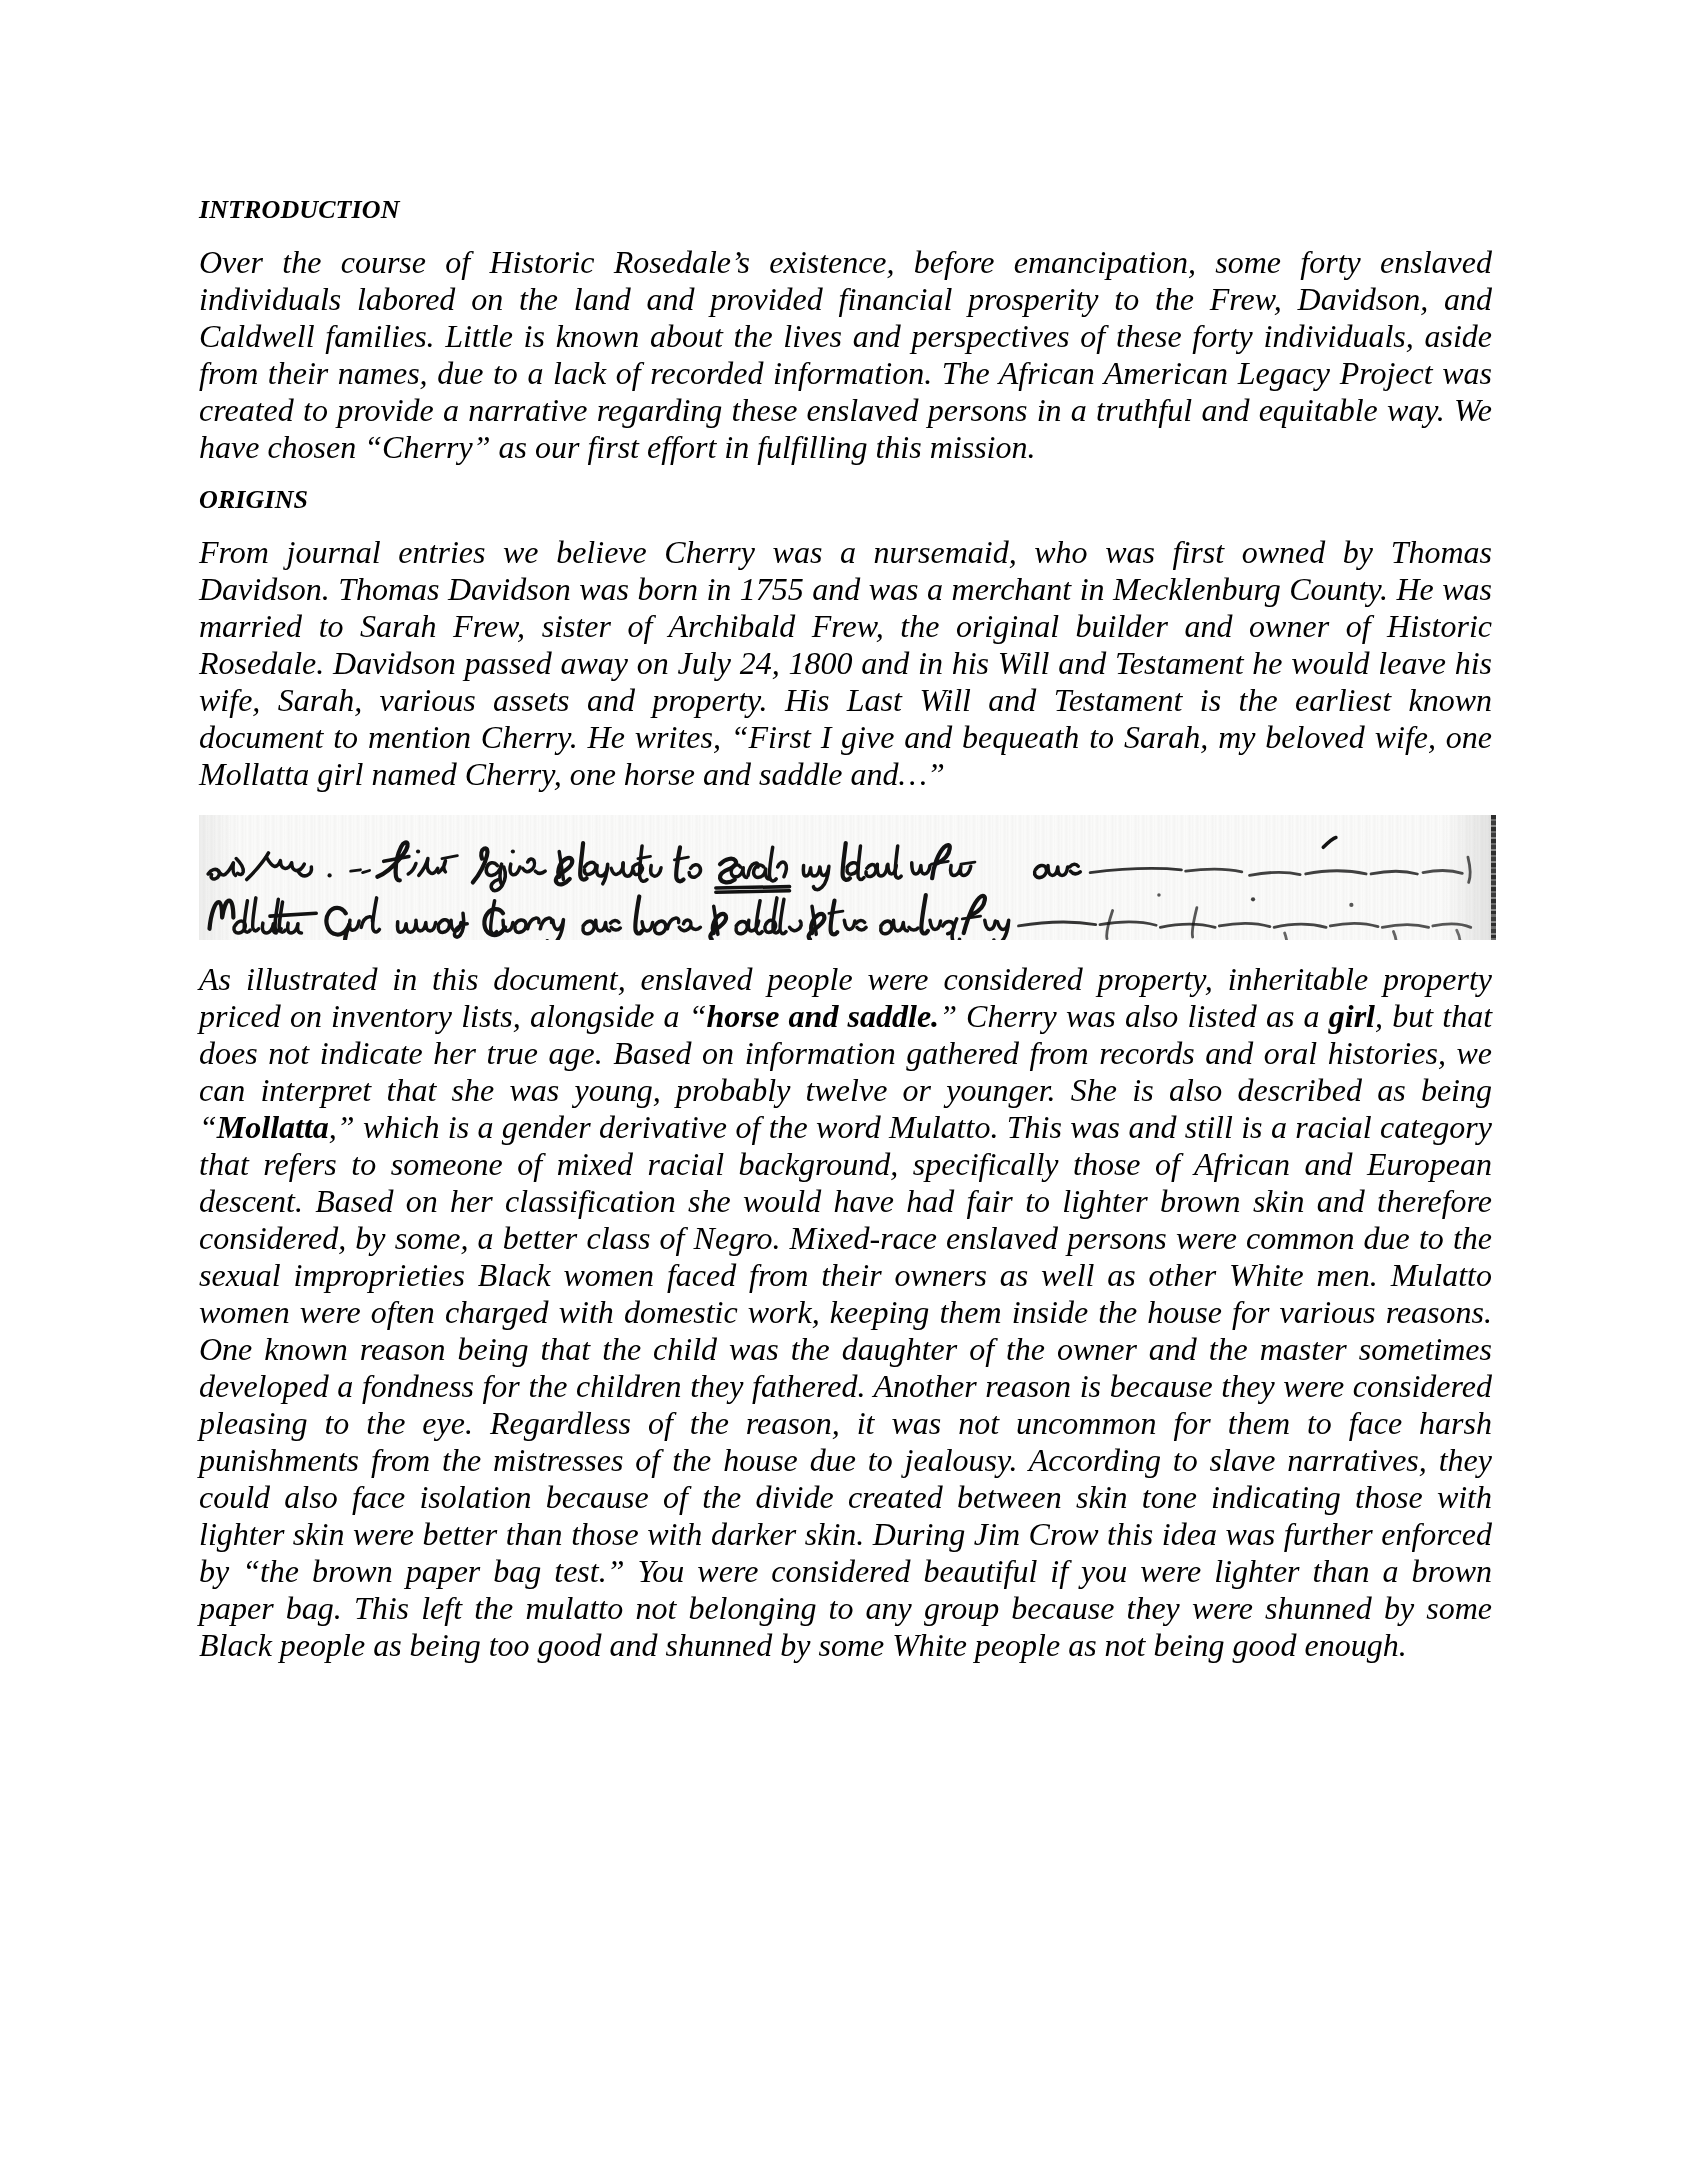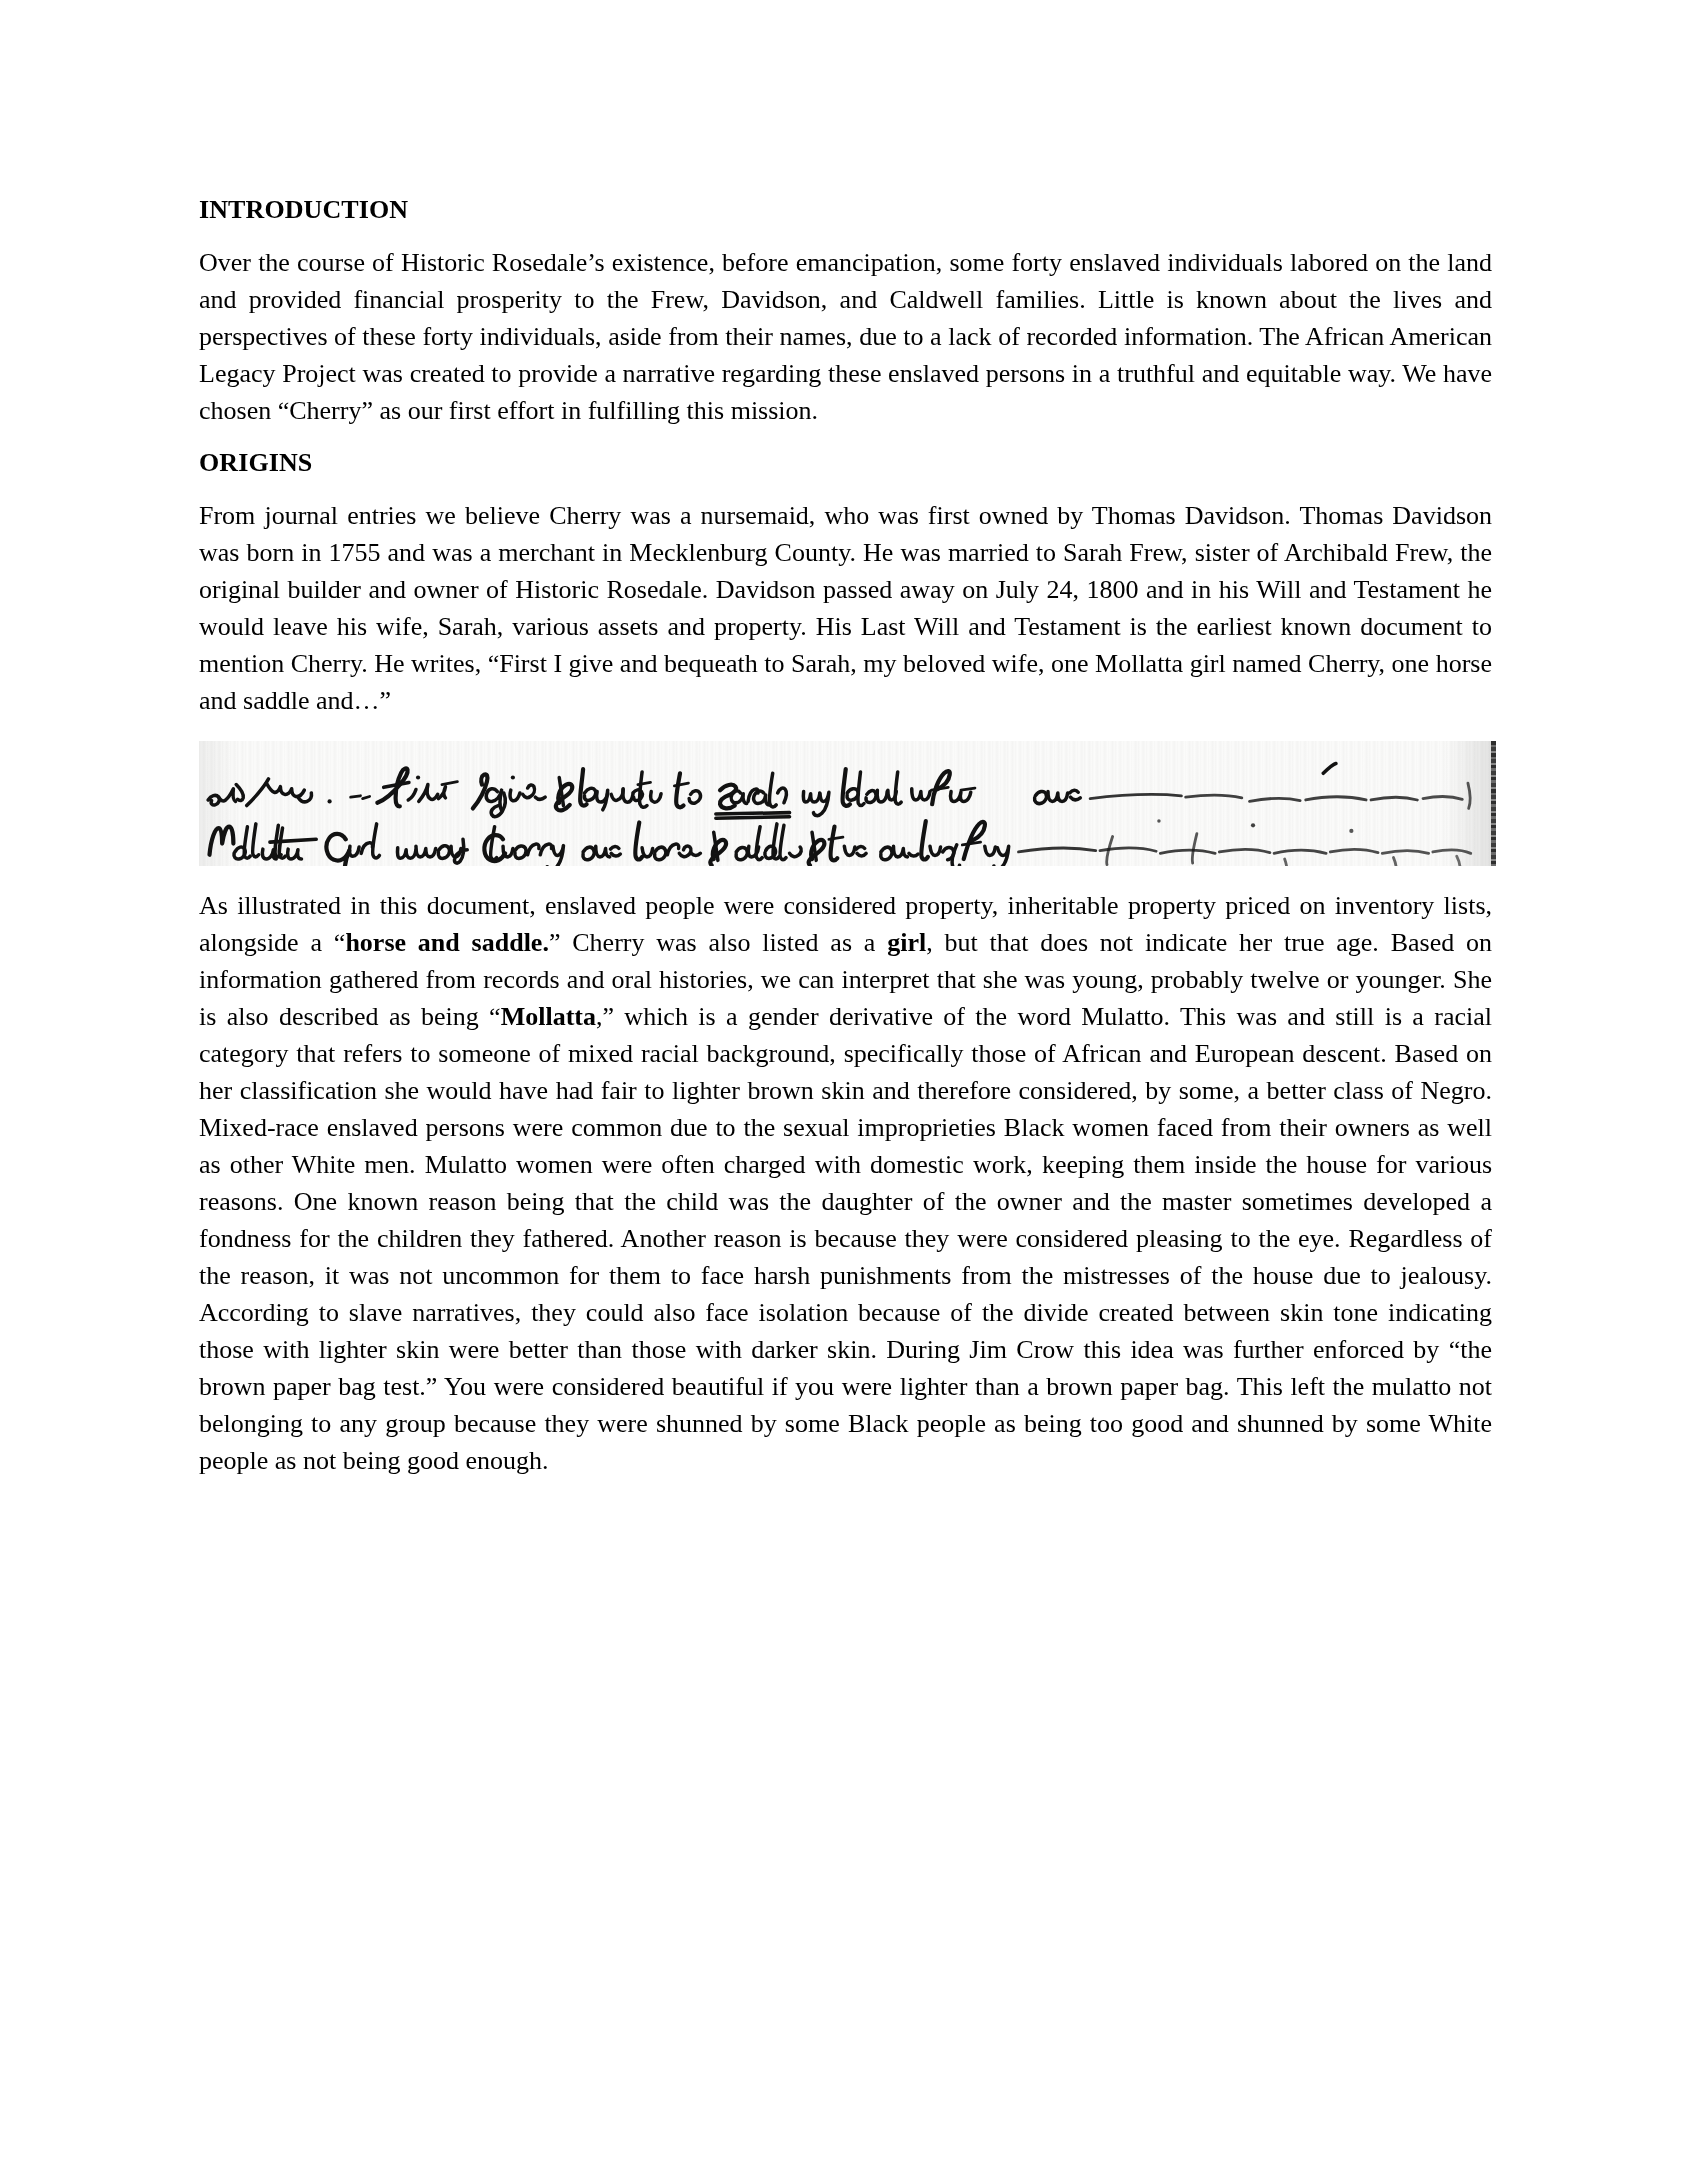--- a/index.html
+++ b/index.html
@@ -20,30 +20,31 @@
     left: 0; top: 0;
     width: 1687px;
     height: 2183px;
     background: #ffffff;
   }
   .content {
     position: absolute;
     left: 199px;
     top: 191px;
     width: 1293px;
+    font-style: italic;
   }
   h2.section-heading {
     font-size: 26px;
     font-weight: bold;
     line-height: 37px;
     margin: 0 0 15.5px 0;
     letter-spacing: 0.1px;
   }
   p.body-text {
-    font-size: 26px;
+    font-size: 32px;
     line-height: 37px;
     margin: 0 0 15.5px 0;
     text-align: justify;
     text-justify: inter-word;
     letter-spacing: 0;
   }
   p.body-text.last {
     margin-bottom: 8px;
   }
   .heading-gap {

